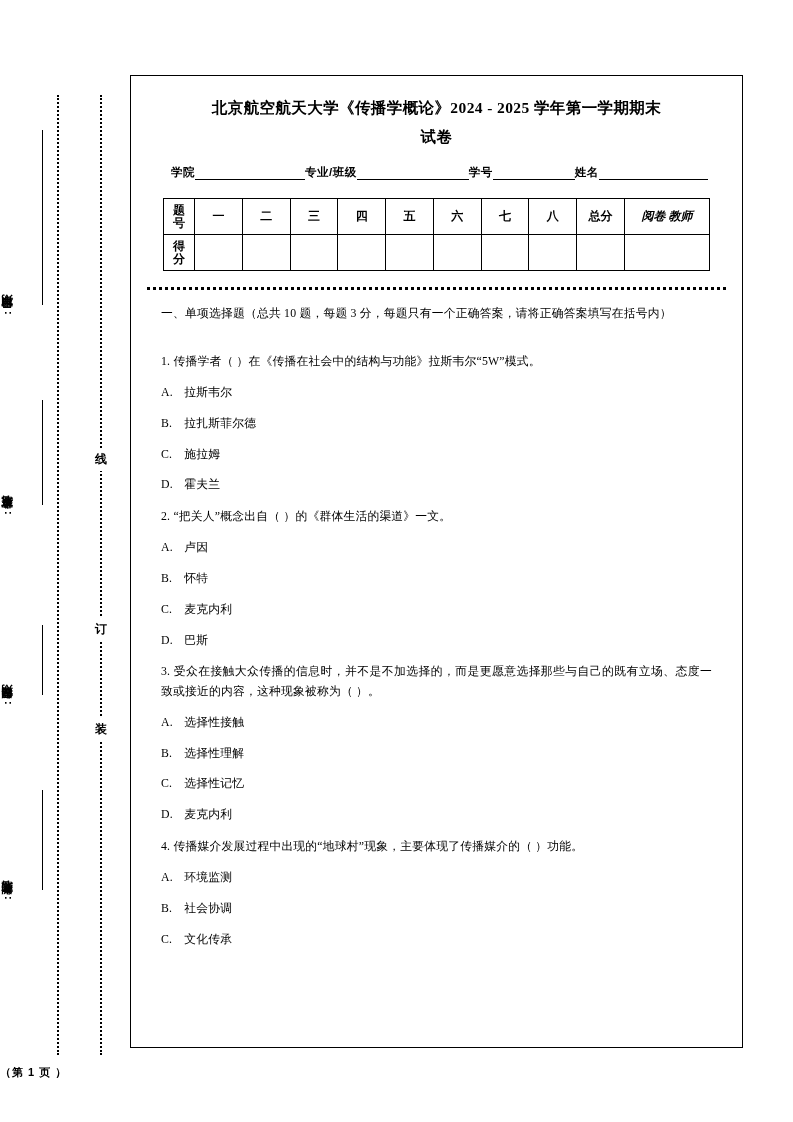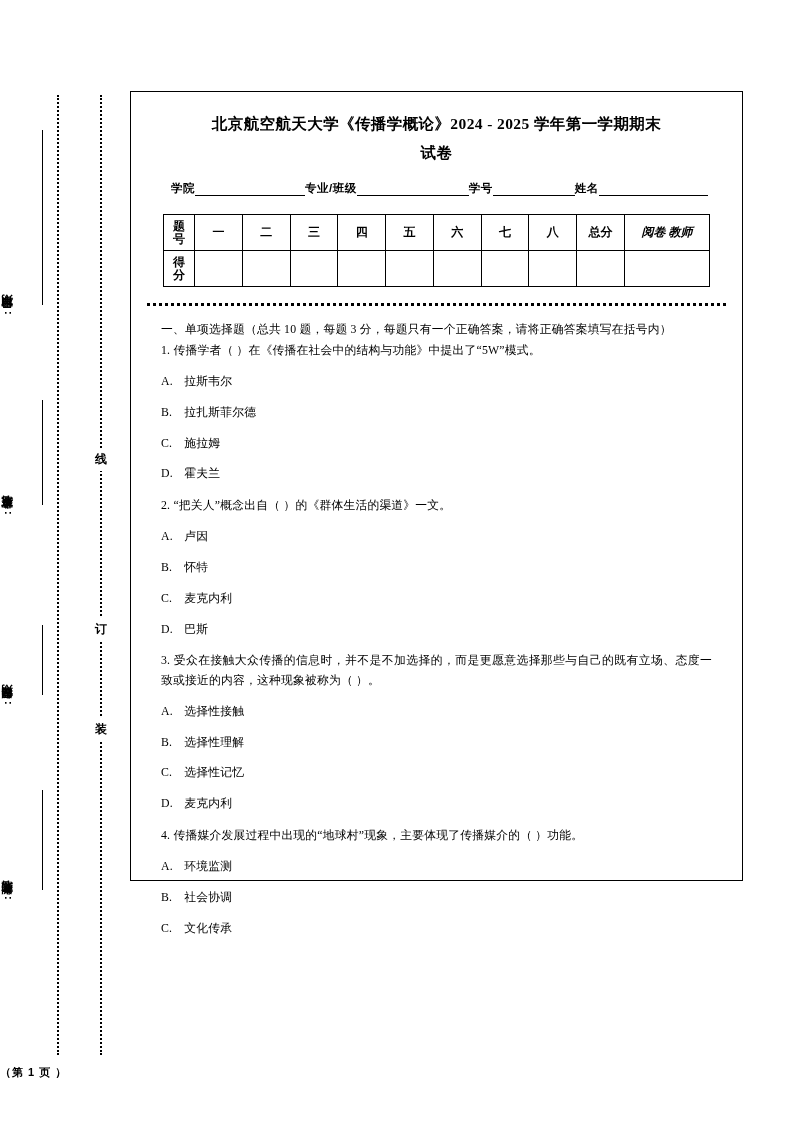--- a/index.html
+++ b/index.html
@@ -63,23 +63,23 @@
     font-weight: bold;
     background: #ffffff;
     padding: 3px 0;
     font-family: "Liberation Sans", "DejaVu Sans", sans-serif;
   }
 
   
   .page-frame {
     position: absolute;
     left: 130px;
-    top: 91px;
+    top: 75px;
     width: 613px;
-    height: 790px;
+    height: 973px;
     border: 1.6px solid #000;
     box-sizing: border-box;
   }
   .page-inner {
     padding: 18px 16px 0 16px;
   }
 
   .exam-title {
     text-align: center;
     font-size: 15.5px;
@@ -146,21 +146,21 @@
   }
 
   
   .content {
     padding: 14px 14px 0 14px;
     font-size: 11.8px;
     line-height: 1.5;
     font-family: "Liberation Serif", "DejaVu Serif", serif;
   }
   .sec-head {
-    margin-bottom: 1px;
+    margin-bottom: 28px;
     text-align: justify;
     letter-spacing: 0.2px;
     line-height: 1.65;
   }
   .q-stem {
     margin-bottom: 13px;
     text-align: justify;
     letter-spacing: 0.2px;
     line-height: 1.65;
   }
@@ -267,21 +267,21 @@
     </table>
 
     <div class="dotted-sep"></div>
 
     <div class="content">
 
       <div class="sec-head">一、单项选择题（总共 10 题，每题 3 分，每题只有一个正确答案，请将正确答案填写在括号内）</div>
 
       <div class="q-stem">
         <span>1.</span>
-        <span>传播学者（  ）在《传播在社会中的结构与功能》中提出了“5W”模式。</span>
+        <span>传播学者（  ）在《传播在社会中的结构与功能》拉斯韦尔“5W”模式。</span>
       </div>
       <div class="q-opt">
         <span class="ltr">A.</span>
         <span>拉斯韦尔</span>
       </div>
       <div class="q-opt">
         <span class="ltr">B.</span>
         <span>拉扎斯菲尔德</span>
       </div>
       <div class="q-opt">

